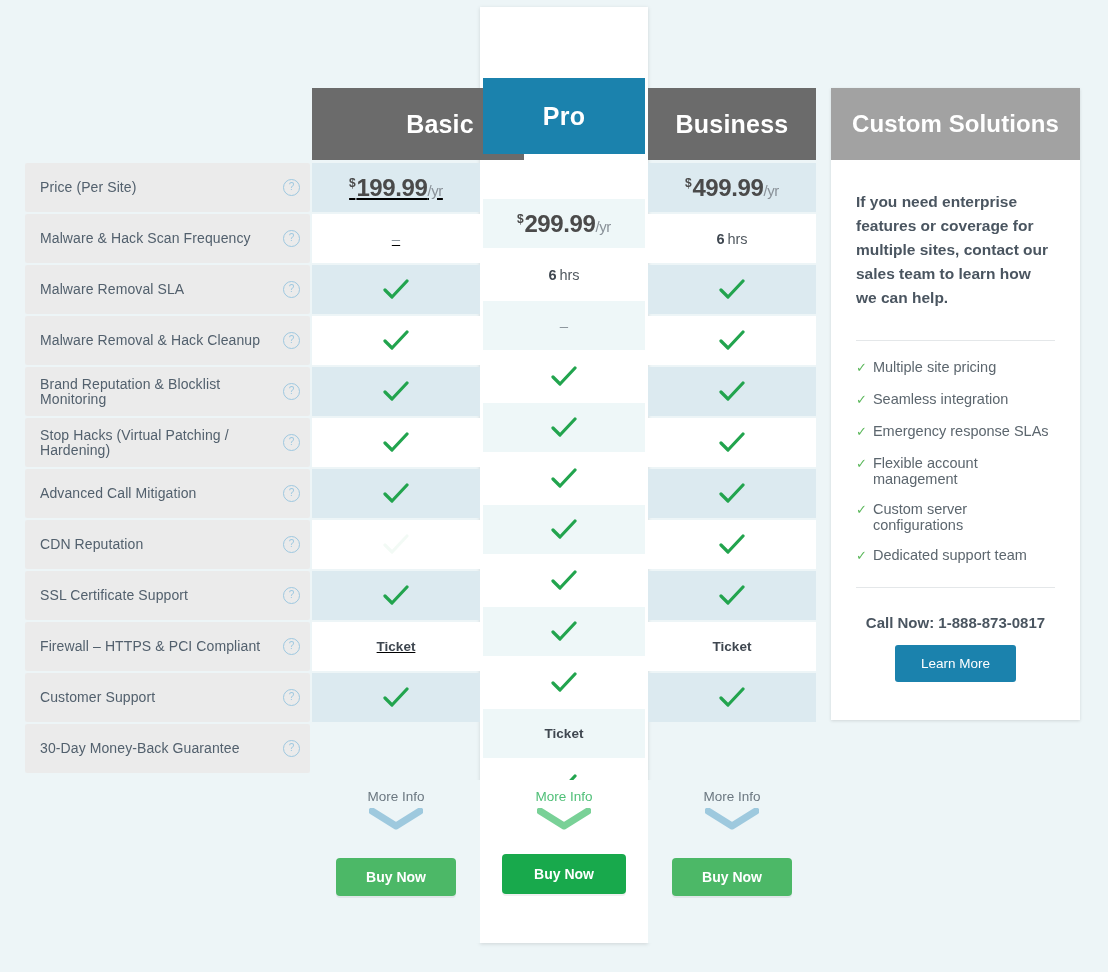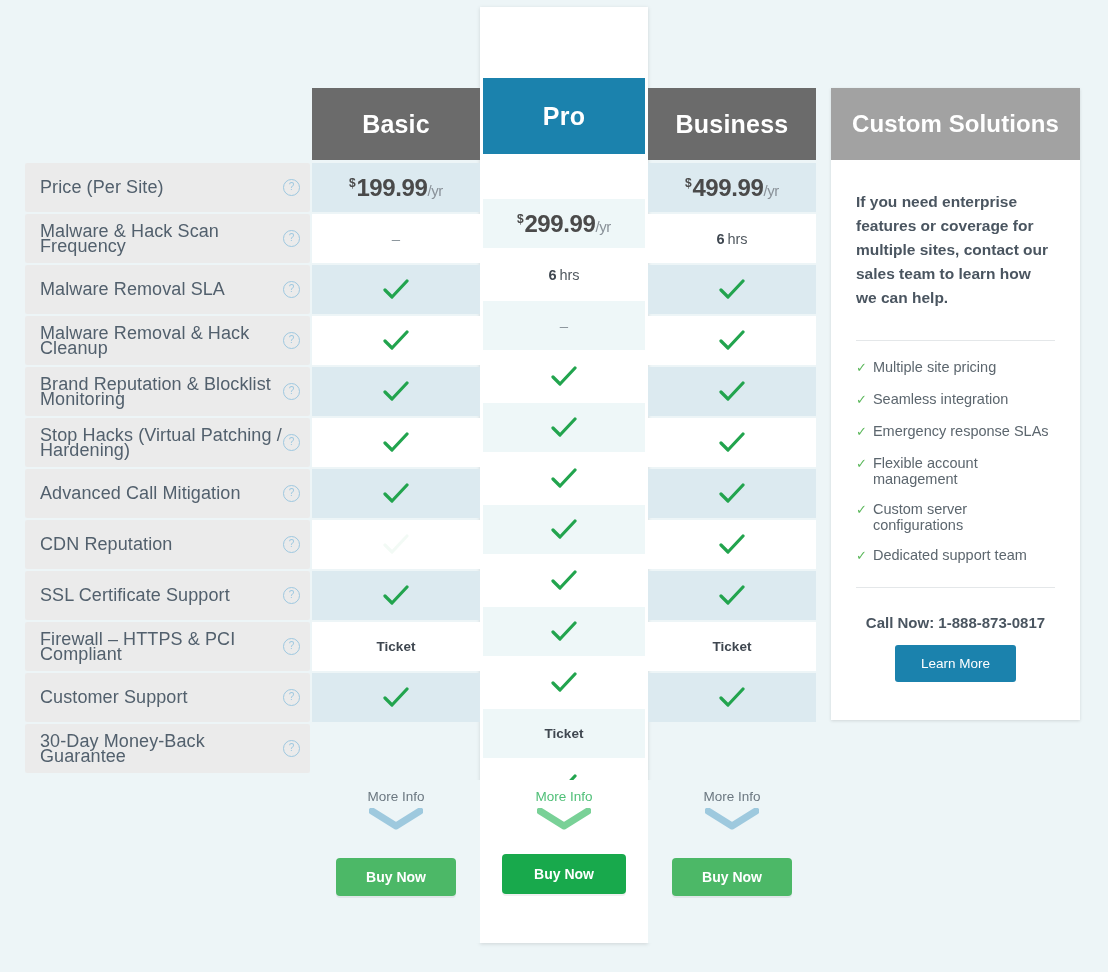--- a/index.html
+++ b/index.html
@@ -20,21 +20,21 @@
     height:49px;
     margin-bottom:2px;
     background:#ebebeb;
     display:flex;align-items:center;
     padding:0 10px 0 15px;
     box-sizing:border-box;
     border-radius:2px;
   }
   .lrow .ltext{
     flex:1;
-    font-size:18px;
+    font-size:14px;
     color:#52606d;
     line-height:15px;
     letter-spacing:.1px;
   }
   .help{
     width:17px;height:17px;border-radius:50%;
     border:1.6px solid #9ec8e0;
     color:#9ec8e0;
     font-size:10px;line-height:14px;
     text-align:center;
@@ -56,26 +56,26 @@
     background:#ffffff;
     box-shadow:0 1px 4px rgba(0,0,0,.13);
   }
 
   .phead{
     position:absolute;top:88px;height:72px;
     display:flex;align-items:center;justify-content:center;
     color:#ffffff;font-size:25px;font-weight:bold;
     letter-spacing:.2px;
   }
-  .phead-basic{left:312px;width:168px;background:#6b6b6b;}
+  .phead-basic{left:312px;width:168px;background:#6b6b6b;padding-left:44px;}
   .phead-pro{left:483px;width:162px;background:#1b82ad;top:78px;height:76px;}
   .phead-biz{left:648px;width:168px;background:#6b6b6b;}
 
   .cells{position:absolute;top:163px;}
-  .cells-basic{left:312px;width:168px;}
+  .cells-basic{left:312px;width:168px;text-decoration:underline;}
   .cells-pro{left:483px;width:162px;margin-top:36px;}
   .cells-biz{left:648px;width:168px;}
 
   .cell{
     height:49px;margin-bottom:2px;
     display:flex;align-items:center;justify-content:center;
     font-size:14px;color:#444c55;
     position:relative;
   }
   .cells-basic .cell:nth-child(odd),

